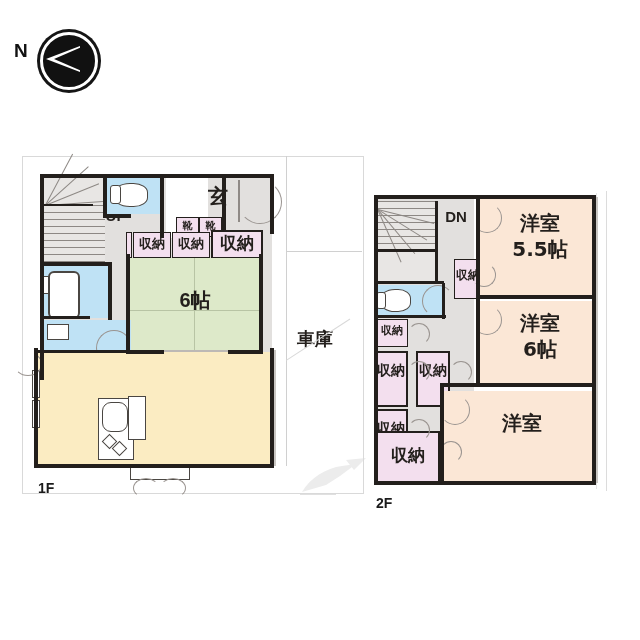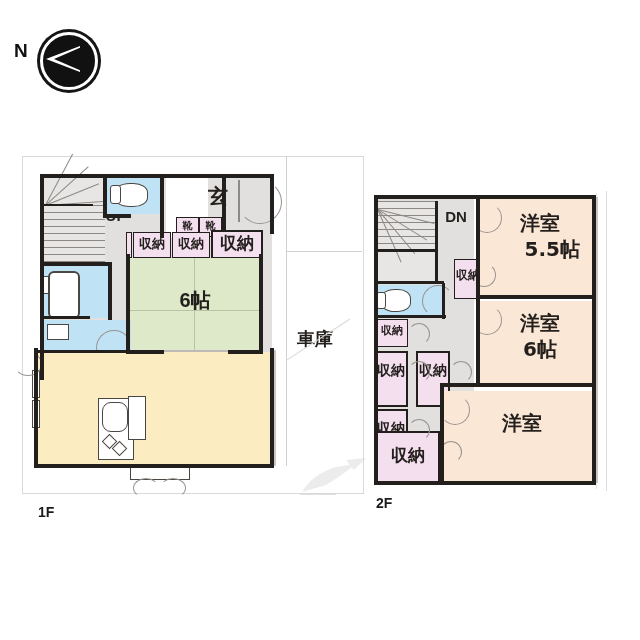--- a/index.html
+++ b/index.html
@@ -192,21 +192,21 @@
     <div class="wall" style="left:259px;top:254px;width:4px;height:100px;"></div>
     <div class="wall" style="left:126px;top:350px;width:38px;height:4px;"></div>
     <div class="wall" style="left:228px;top:350px;width:35px;height:4px;"></div>
     <div class="wall" style="left:34px;top:348px;width:4px;height:120px;"></div>
     <div class="wall" style="left:34px;top:464px;width:240px;height:4px;"></div>
     <div class="wall" style="left:270px;top:348px;width:4px;height:120px;"></div>
     <div class="thinwall" style="left:274px;top:350px;width:1.5px;height:116px;background:#c9c6c2;"></div>
     <div class="wall" style="left:34px;top:350px;width:96px;height:3px;"></div>
     <div class="wall" style="left:164px;top:350px;width:64px;height:2px;background:#bdb9b5;"></div>
 
-    <div class="floor-tag" style="left:38px;top:504px;">1F</div>
+    <div class="floor-tag" style="left:38px;top:480px;">1F</div>
   </div>
 
   <div class="plan" style="left:360px;top:0;width:280px;height:476px;margin-top:23px;">
 
     <div class="siteline" style="left:8px;top:168px;width:250px;height:300px;border:0;"></div>
     <div class="siteline" style="left:246px;top:168px;width:1px;height:300px;border:0;background:#dcdcdc;"></div>
     <div class="siteline" style="left:236px;top:170px;width:1px;height:296px;border:0;background:#e4e4e4;"></div>
 
     <div class="rm f-hall" style="left:14px;top:176px;width:100px;height:284px;"></div>
 
@@ -240,21 +240,21 @@
     <div class="lbl" style="left:16px;top:424px;width:64px;font-size:17px;">収納</div>
 
     <div class="rm f-closet" style="left:56px;top:328px;width:34px;height:56px;border:2px solid #231f1c;box-sizing:border-box;"></div>
     <div class="lbl" style="left:56px;top:340px;width:34px;font-size:14px;line-height:1.1;">収納</div>
 
     <div class="rm f-closet" style="left:94px;top:236px;width:28px;height:40px;border:1.8px solid #231f1c;box-sizing:border-box;"></div>
     <div class="lbl" style="left:94px;top:246px;width:28px;font-size:12px;line-height:1.1;">収納</div>
 
     <div class="rm f-room2f" style="left:120px;top:176px;width:116px;height:98px;"></div>
     <div class="lbl" style="left:140px;top:190px;width:80px;font-size:20px;">洋室</div>
-    <div class="lbl" style="left:140px;top:216px;width:80px;font-size:20px;text-align:right;">5.5帖</div>
+    <div class="lbl" style="left:140px;top:216px;width:80px;font-size:20px;">5.5帖</div>
 
     <div class="rm f-room2f" style="left:120px;top:278px;width:116px;height:86px;"></div>
     <div class="lbl" style="left:140px;top:290px;width:80px;font-size:20px;">洋室</div>
     <div class="lbl" style="left:140px;top:316px;width:80px;font-size:20px;">6帖</div>
 
     <div class="rm f-room2f" style="left:84px;top:368px;width:152px;height:92px;"></div>
     <div class="lbl" style="left:122px;top:390px;width:80px;font-size:20px;">洋室</div>
 
     <div class="swing q-br" style="left:112px;top:180px;width:28px;height:28px;border-width:1.2px;"></div>
     <div class="swing q-br" style="left:112px;top:282px;width:28px;height:28px;border-width:1.2px;"></div>

